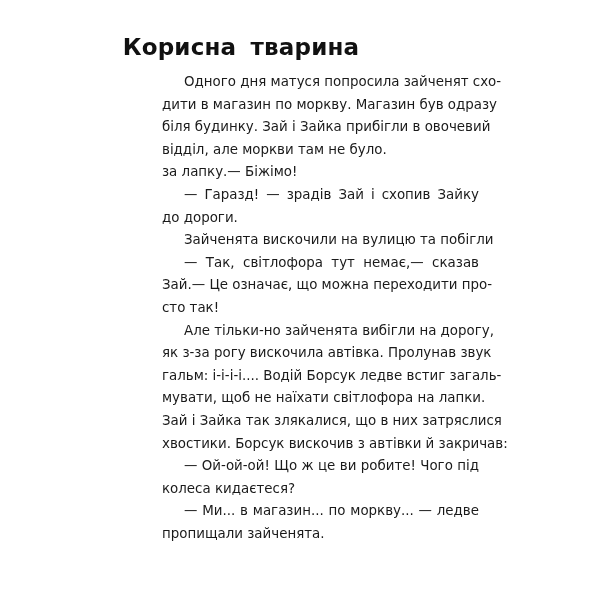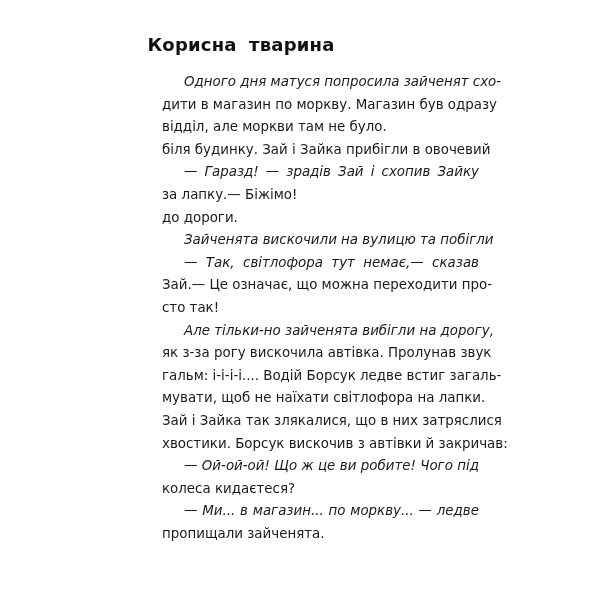--- a/index.html
+++ b/index.html
@@ -17,21 +17,21 @@
       background: #ffffff;
     }
     .title {
       position: absolute;
       top: 34px;
       left: 0;
       width: 482px;
       text-align: center;
       font-family: "DejaVu Sans", sans-serif;
       font-weight: bold;
-      font-size: 18px;
+      font-size: 23px;
       color: #111;
       letter-spacing: 0.2px;
       word-spacing: 6px;
     }
     .body {
       position: absolute;
       top: 71px;
       left: 162px;
       width: 317px;
       font-family: "DejaVu Sans", sans-serif;
@@ -44,42 +44,41 @@
       height: 22.6px;
       white-space: nowrap;
       text-align: justify;
       text-align-last: justify;
     }
     .line.last {
       text-align-last: left;
     }
     .line.indent {
       padding-left: 22px;
-      font-style: italic;
     }
   </style>
 </head>
 <body>
 
 <div class="page">
   <div class="title">Корисна тварина</div>
 
   <div class="body">
 
     <div>
       <span class="line indent">Одного дня матуся попросила зайченят схо-</span>
       <span class="line">дити в магазин по моркву. Магазин був одразу</span>
+      <span class="line">біля будинку. Зай і Зайка прибігли в овочевий</span>
       <span class="line last">відділ, але моркви там не було.</span>
-      <span class="line">біля будинку. Зай і Зайка прибігли в овочевий</span>
     </div>
 
 
     <div>
+      <span class="line last">за лапку.— Біжімо!</span>
       <span class="line indent">— Гаразд! — зрадів Зай і схопив Зайку</span>
-      <span class="line last">за лапку.— Біжімо!</span>
     </div>
 
     <div>
       <span class="line last">до дороги.</span>
       <span class="line indent">Зайченята вискочили на вулицю та побігли</span>
     </div>
 
     <div>
       <span class="line indent">— Так, світлофора тут немає,— сказав</span>
       <span class="line">Зай.— Це означає, що можна переходити про-</span>

